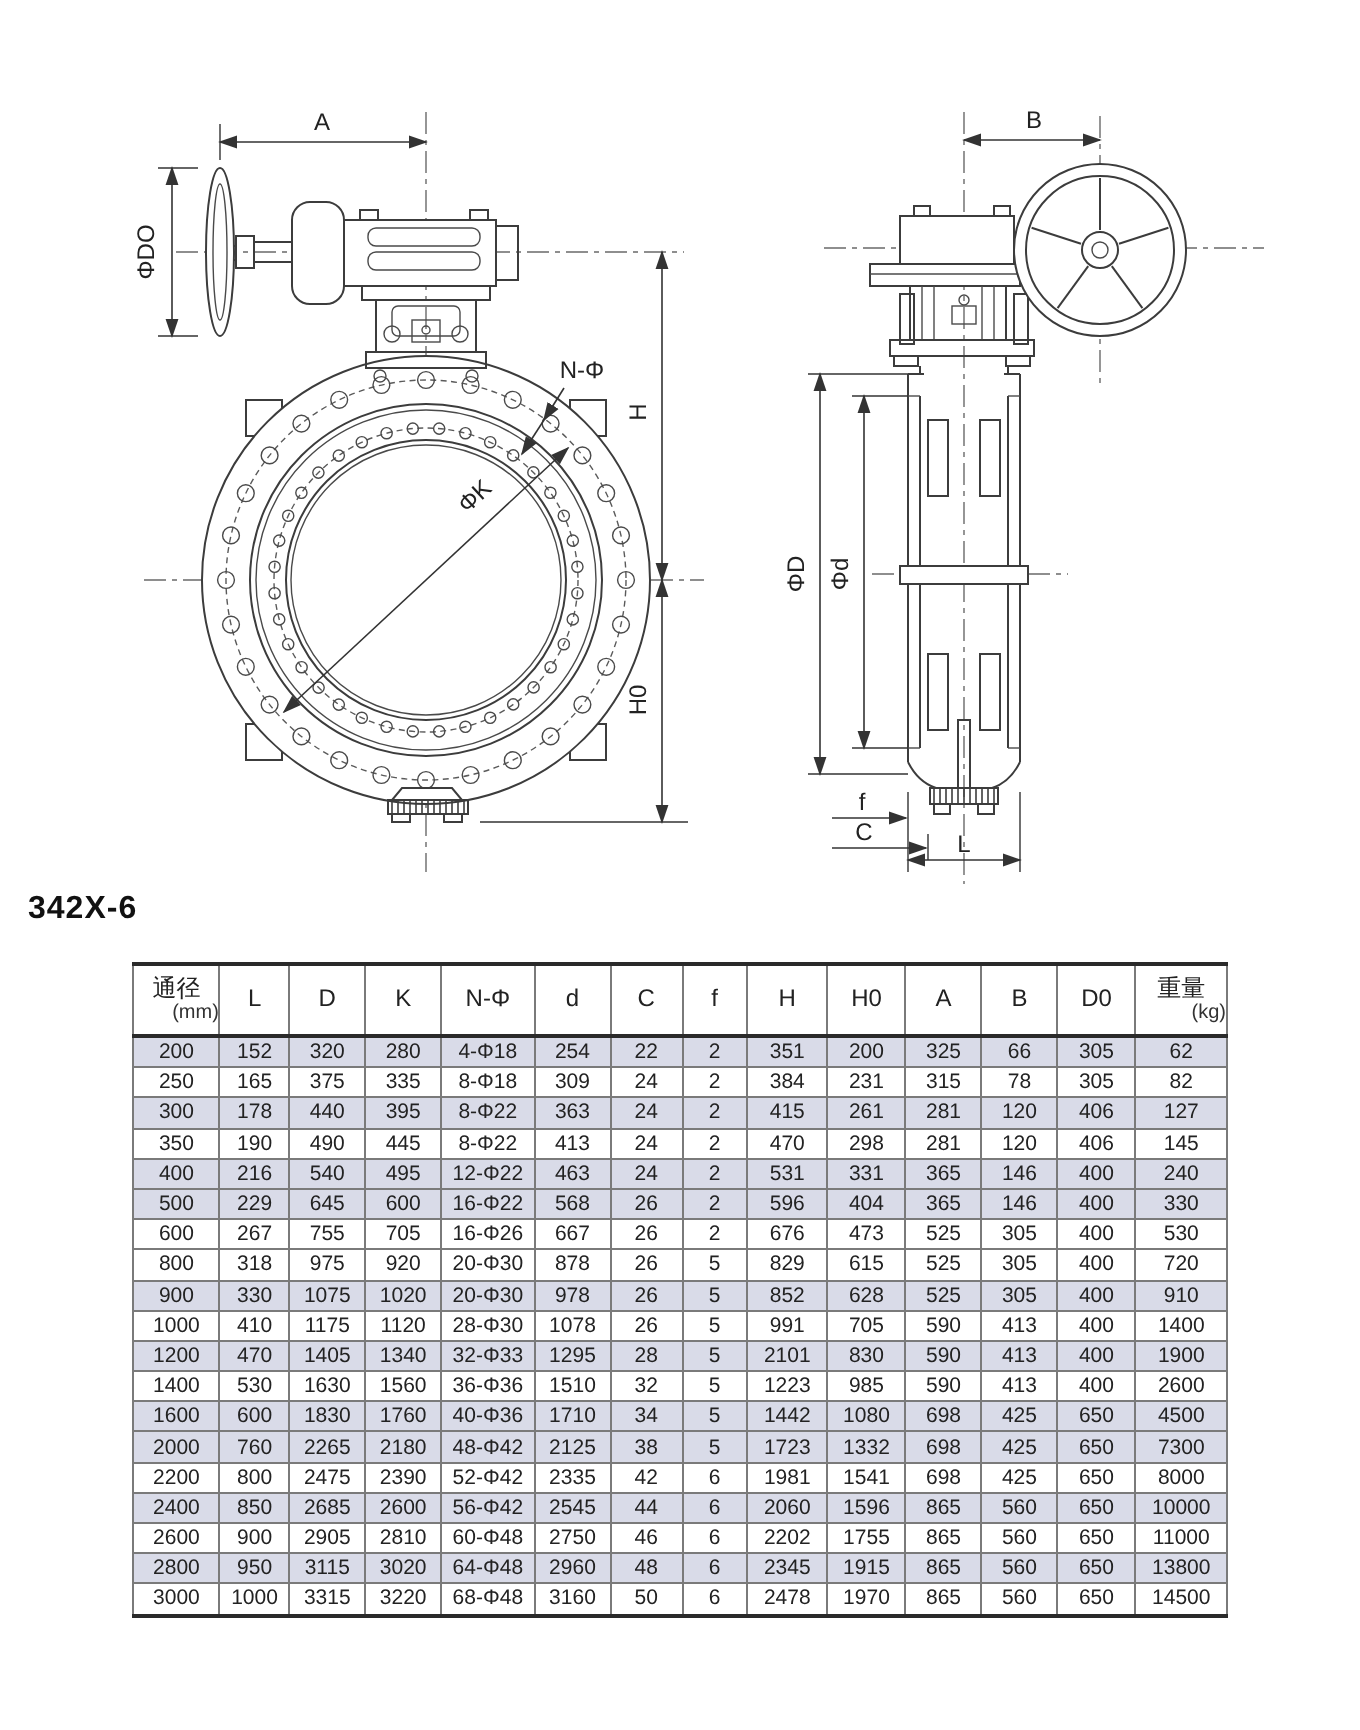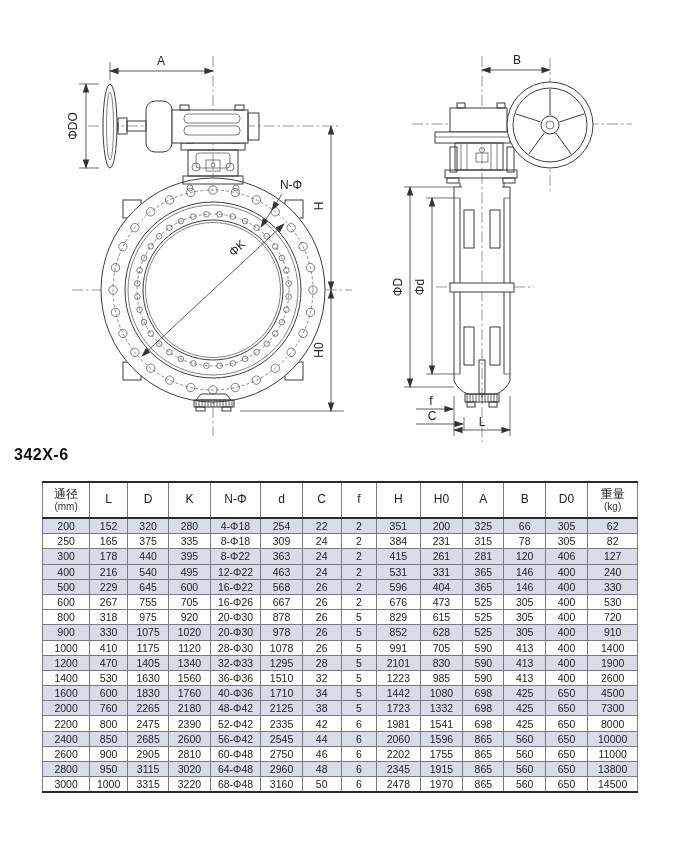--- a/index.html
+++ b/index.html
@@ -1,25 +1,25 @@
 <!DOCTYPE html>
 <html><head>
 <meta charset="utf-8">
 <style>
   html,body{margin:0;padding:0;background:#fff;}
   body{width:680px;height:865px;font-family:"Liberation Sans",sans-serif;color:#222;}
   .page{width:680px;height:865px;position:relative;background:#fff;overflow:hidden;}
   .drawing-area{width:680px;height:444px;}
   .drawing-area svg{display:block;}
   .model-code{font-size:16px;font-weight:bold;color:#111;margin:2px 0 17px 14px;letter-spacing:.5px;}
-  table.dims{border-collapse:collapse;table-layout:fixed;width:596px;margin:16px auto;
+  table.dims{border-collapse:collapse;table-layout:fixed;width:548px;margin:16px auto;
              border-top:2px solid #2a2a2a;border-bottom:2px solid #2a2a2a;}
   table.dims th{border:1px solid #7a7a7a;border-top:2px solid #2a2a2a;border-bottom:2.5px solid #2a2a2a;
                 font-weight:normal;font-size:12px;color:#222;height:34px;padding:0;line-height:1.1;}
-  table.dims th .sub{font-size:10px;color:#333;}
+  table.dims th .sub{font-size:10px;color:#333;text-align:right;}
   table.dims td{border:1px solid #7a7a7a;font-size:10.5px;color:#222;text-align:center;
                 height:14.2px;padding:0;white-space:nowrap;}
   table.dims tr.stripe td{background:#d9dbe8;}
   th:nth-child(1){width:7.8%;} th:nth-child(2){width:6.2%;} th:nth-child(3){width:6.8%;}
   th:nth-child(4){width:6.8%;} th:nth-child(5){width:8.4%;} th:nth-child(6){width:6.8%;}
   th:nth-child(7){width:6.4%;} th:nth-child(8){width:5.8%;} th:nth-child(9){width:7.2%;}
   th:nth-child(10){width:7.0%;} th:nth-child(11){width:6.8%;} th:nth-child(12){width:6.8%;}
   th:nth-child(13){width:7.0%;} th:nth-child(14){width:8.2%;border-radius:16px;}
   .ln{stroke:#3c3c3c;stroke-width:1;fill:none;}
   .thin{stroke:#4a4a4a;stroke-width:.7;fill:none;}
@@ -406,20 +406,36 @@
           <td>363</td>
           <td>24</td>
           <td>2</td>
           <td>415</td>
           <td>261</td>
           <td>281</td>
           <td>120</td>
           <td>406</td>
           <td>127</td>
         </tr>
+        <tr>
+          <td>350</td>
+          <td>190</td>
+          <td>490</td>
+          <td>445</td>
+          <td>8-Φ22</td>
+          <td>413</td>
+          <td>24</td>
+          <td>2</td>
+          <td>470</td>
+          <td>298</td>
+          <td>281</td>
+          <td>120</td>
+          <td>406</td>
+          <td>145</td>
+        </tr>
         <tr class="stripe">
           <td>400</td>
           <td>216</td>
           <td>540</td>
           <td>495</td>
           <td>12-Φ22</td>
           <td>463</td>
           <td>24</td>
           <td>2</td>
           <td>531</td>

